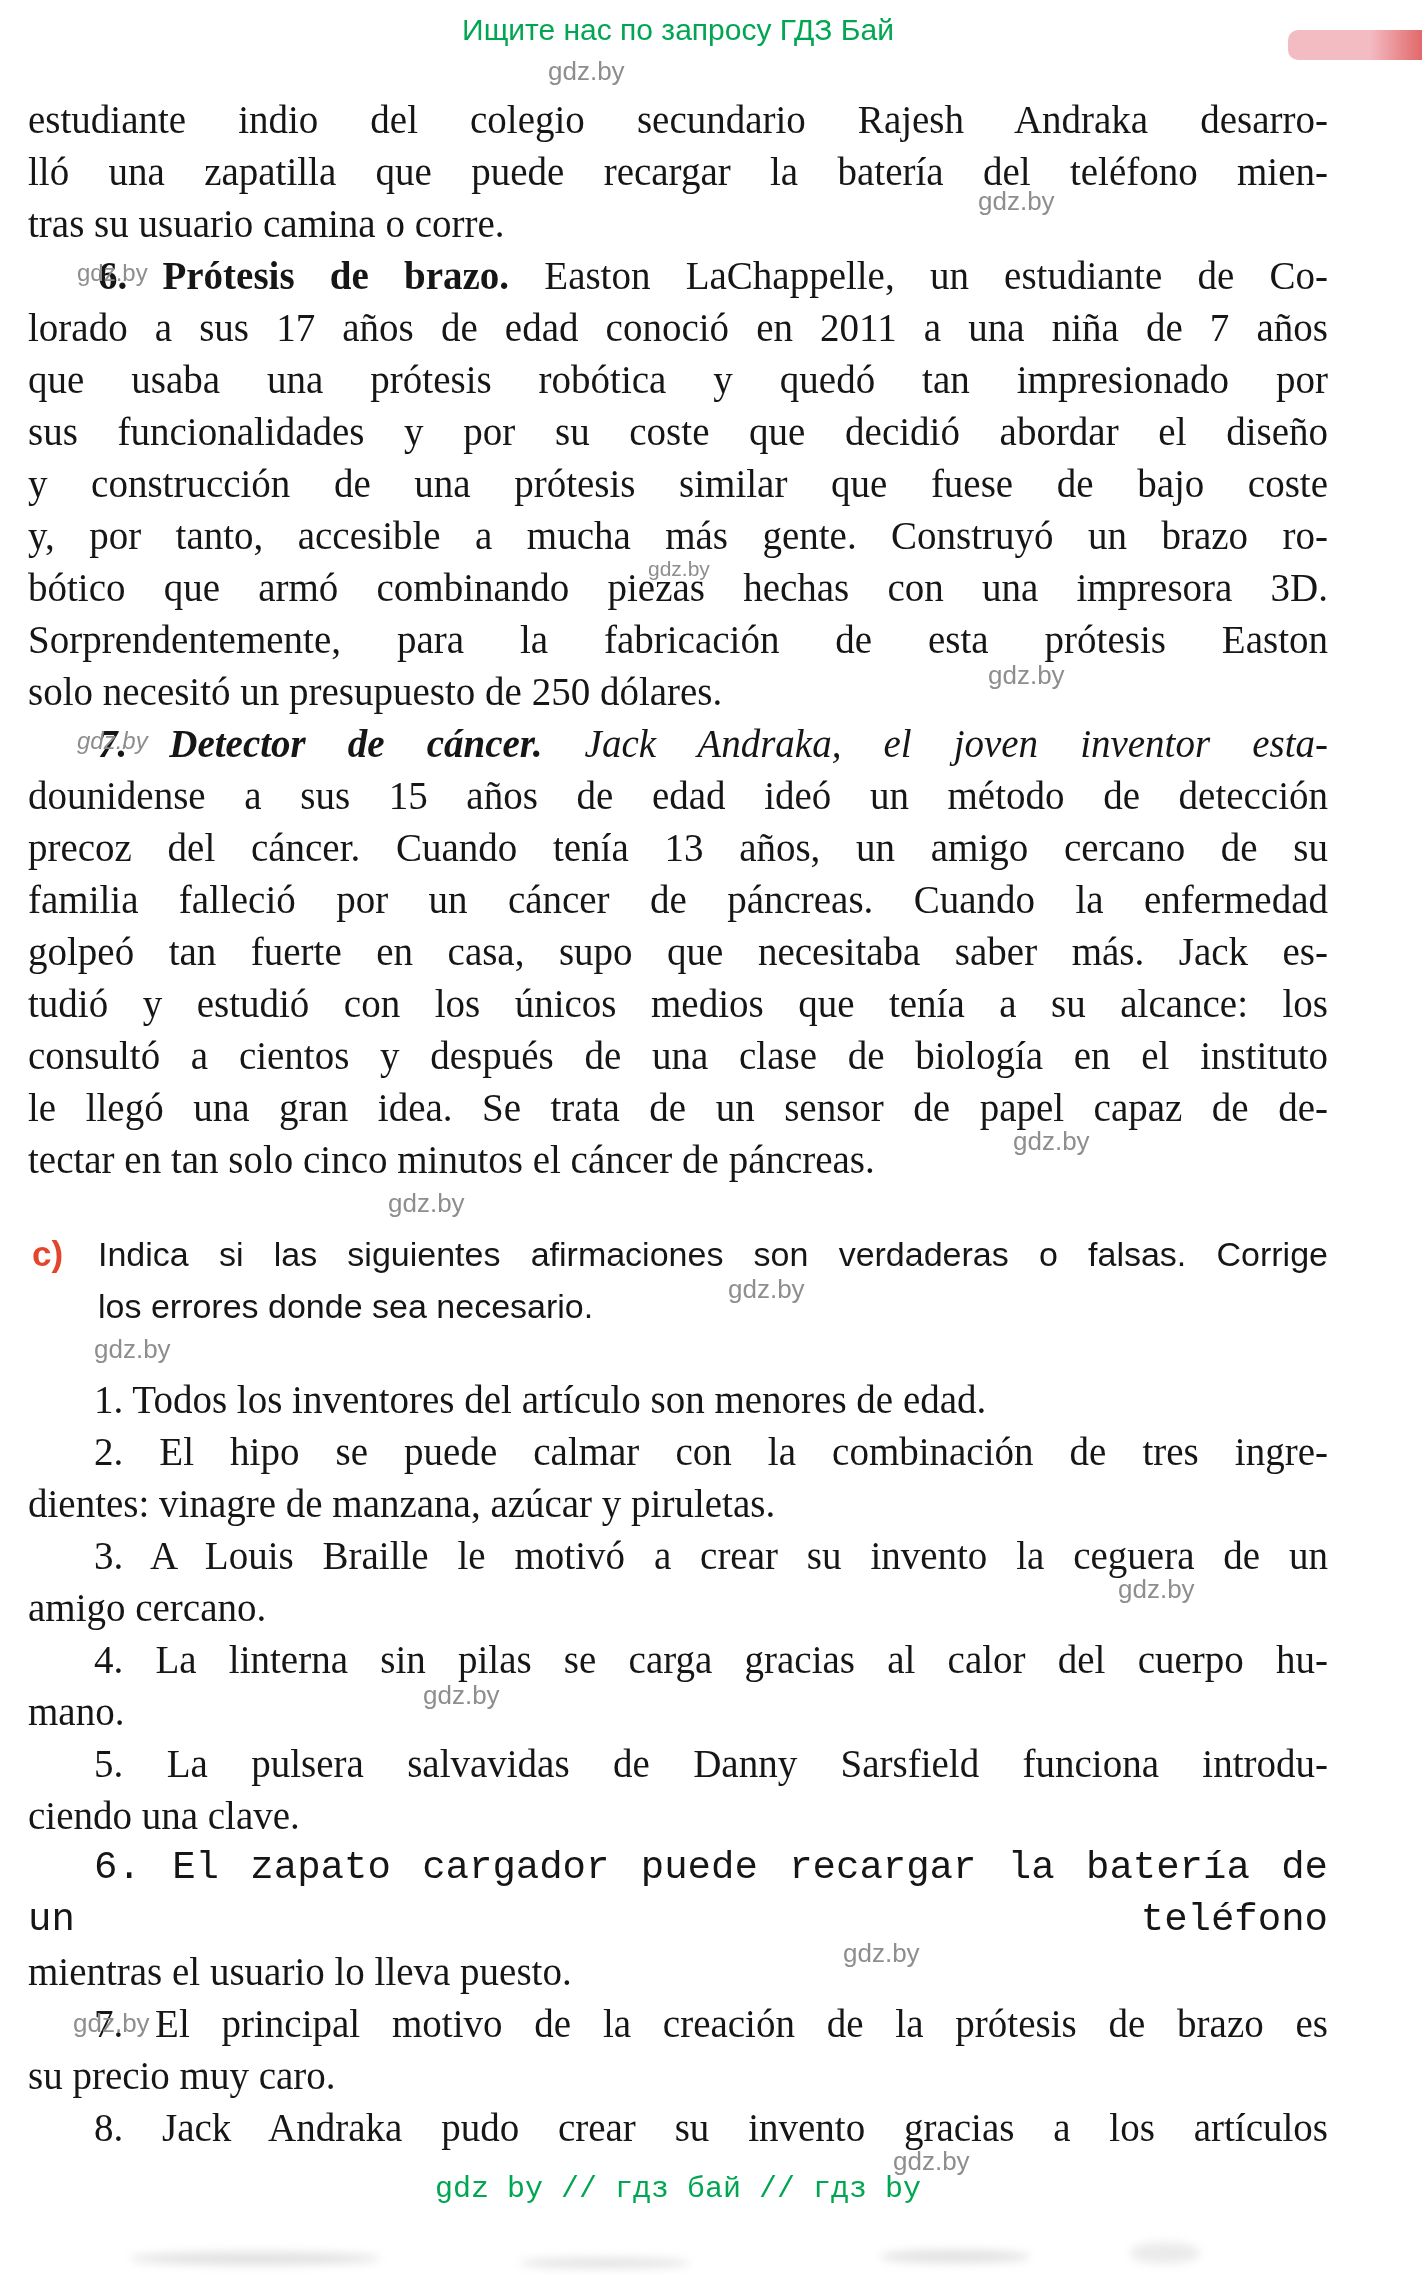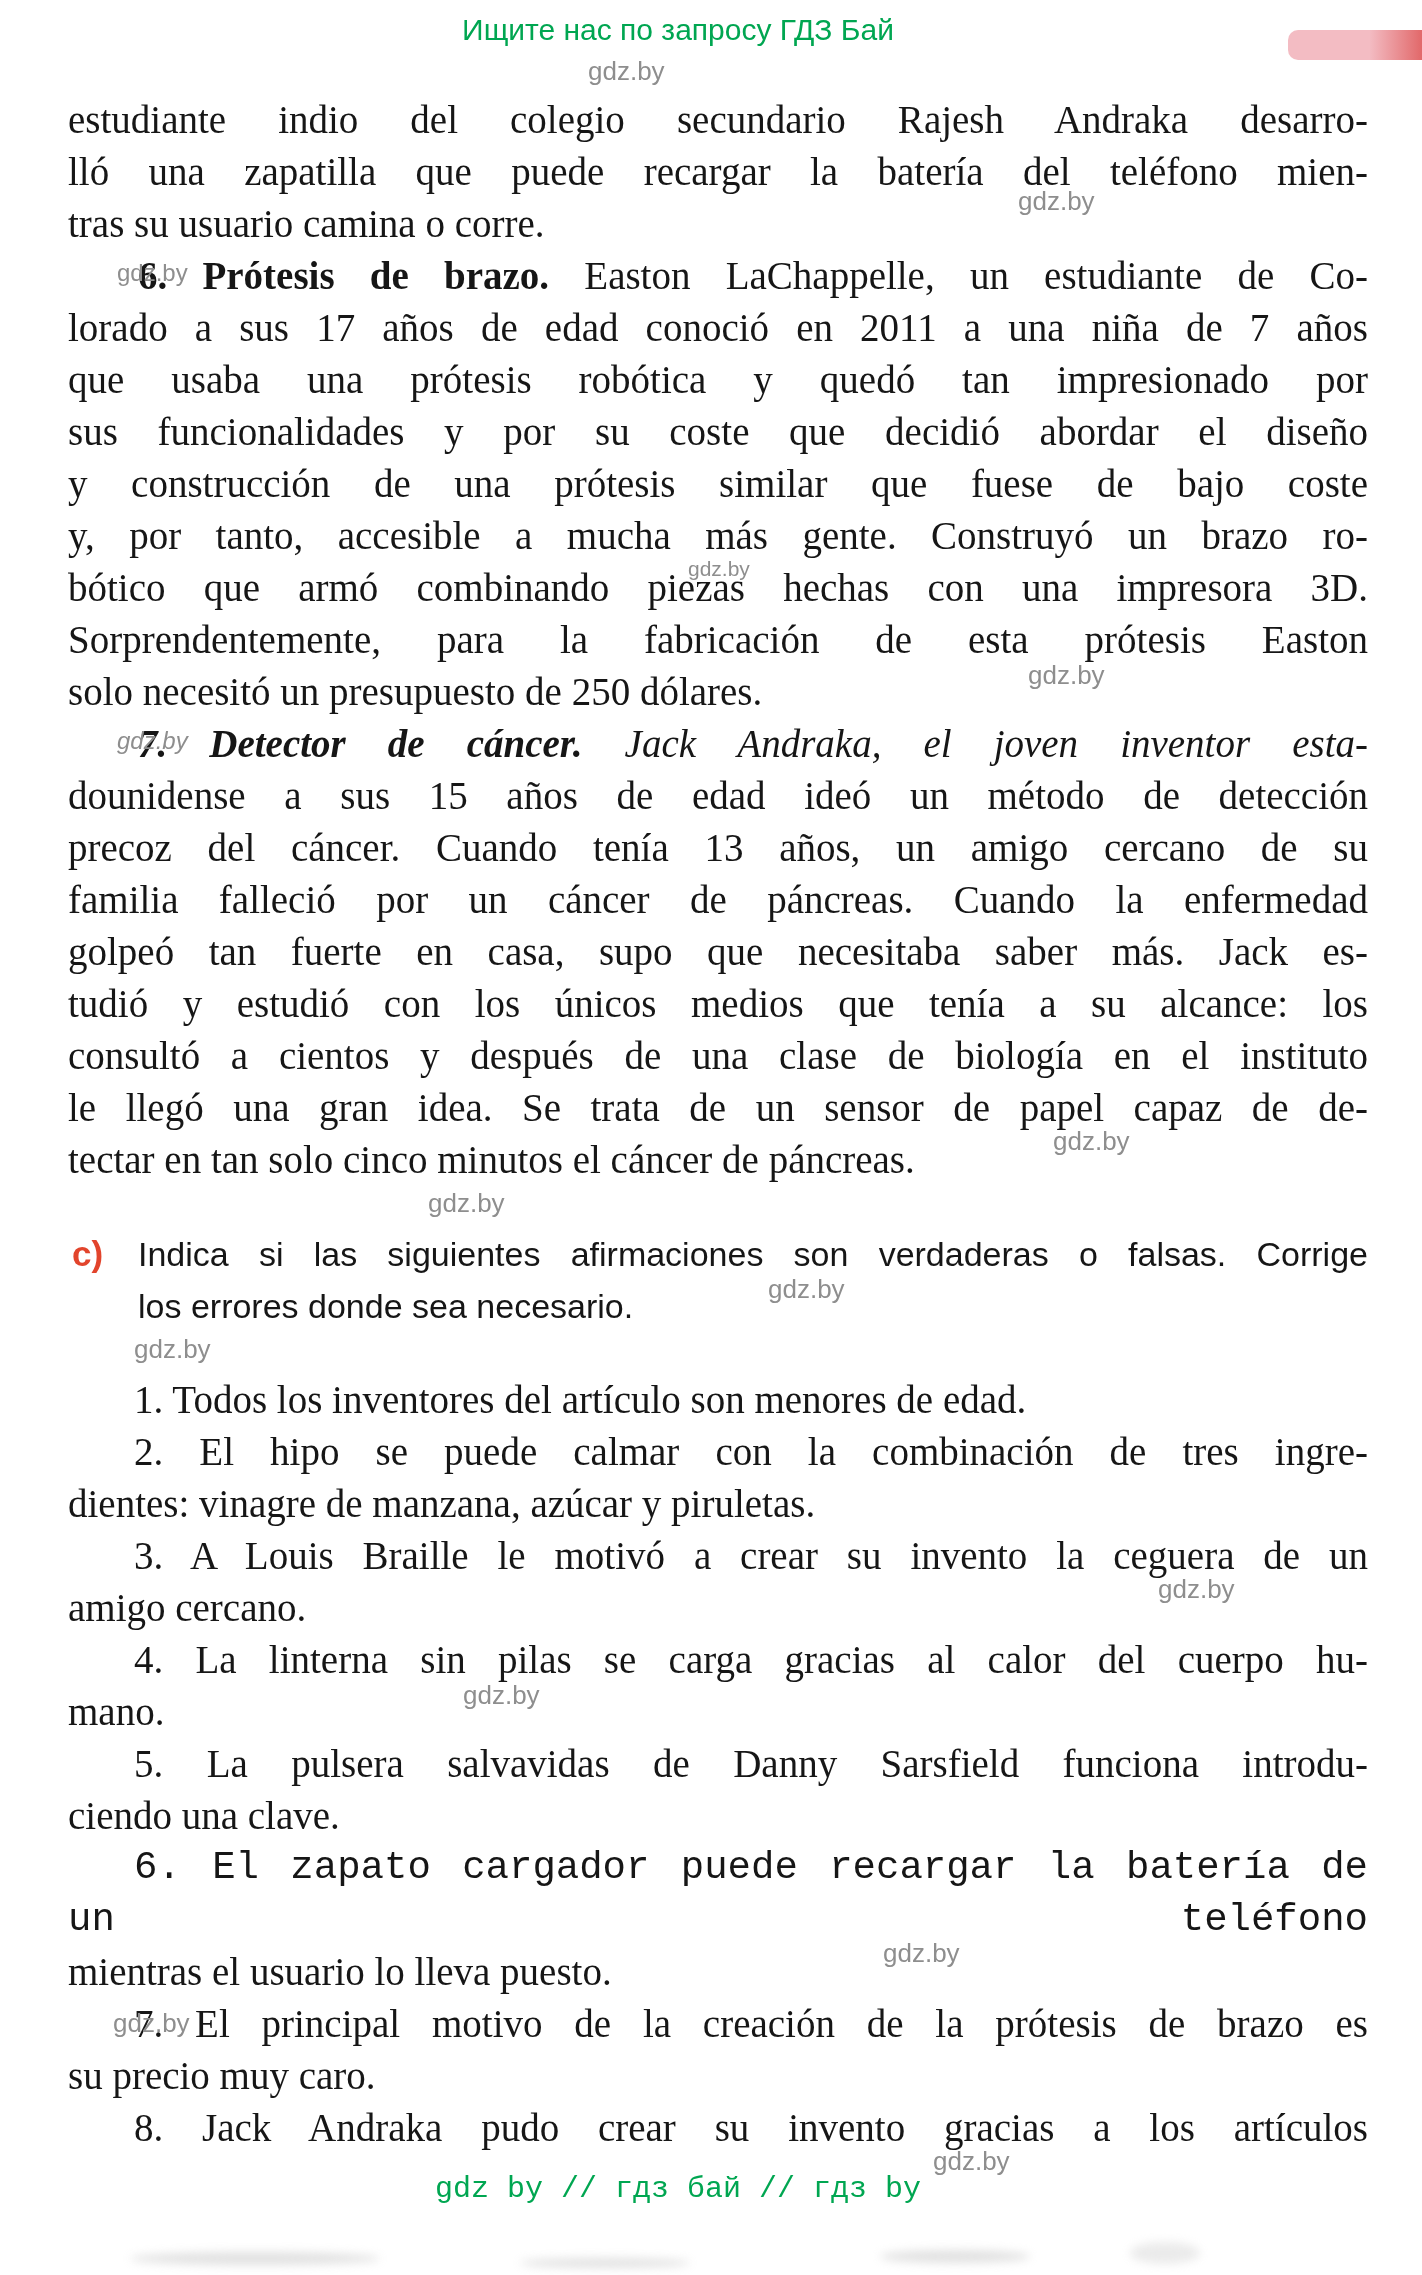--- a/index.html
+++ b/index.html
@@ -16,21 +16,21 @@
     color: var(--c-ink, #161616);
     padding: 10px 0 0 28px;
   }
   .promo {
     width: 1300px;
     text-align: center;
     font-family: "Liberation Sans", sans-serif;
     font-size: 30px; line-height: 40px; height: 42px;
     color: var(--c-green, #00a651);
   }
-  .doc { width: 1300px; position: relative; margin-left: 40px; }
+  .doc { width: 1300px; position: relative; }
   .ln {
     position: relative;
     font-size: 39px;
     line-height: 52px;
     white-space: normal;
   }
   .ln.j { text-align: justify; text-align-last: justify; }
   .ln.sans { font-family: "Liberation Sans", sans-serif; font-size: 34px; }
   .cidt { padding-left: 70px; }
   .clabel {

